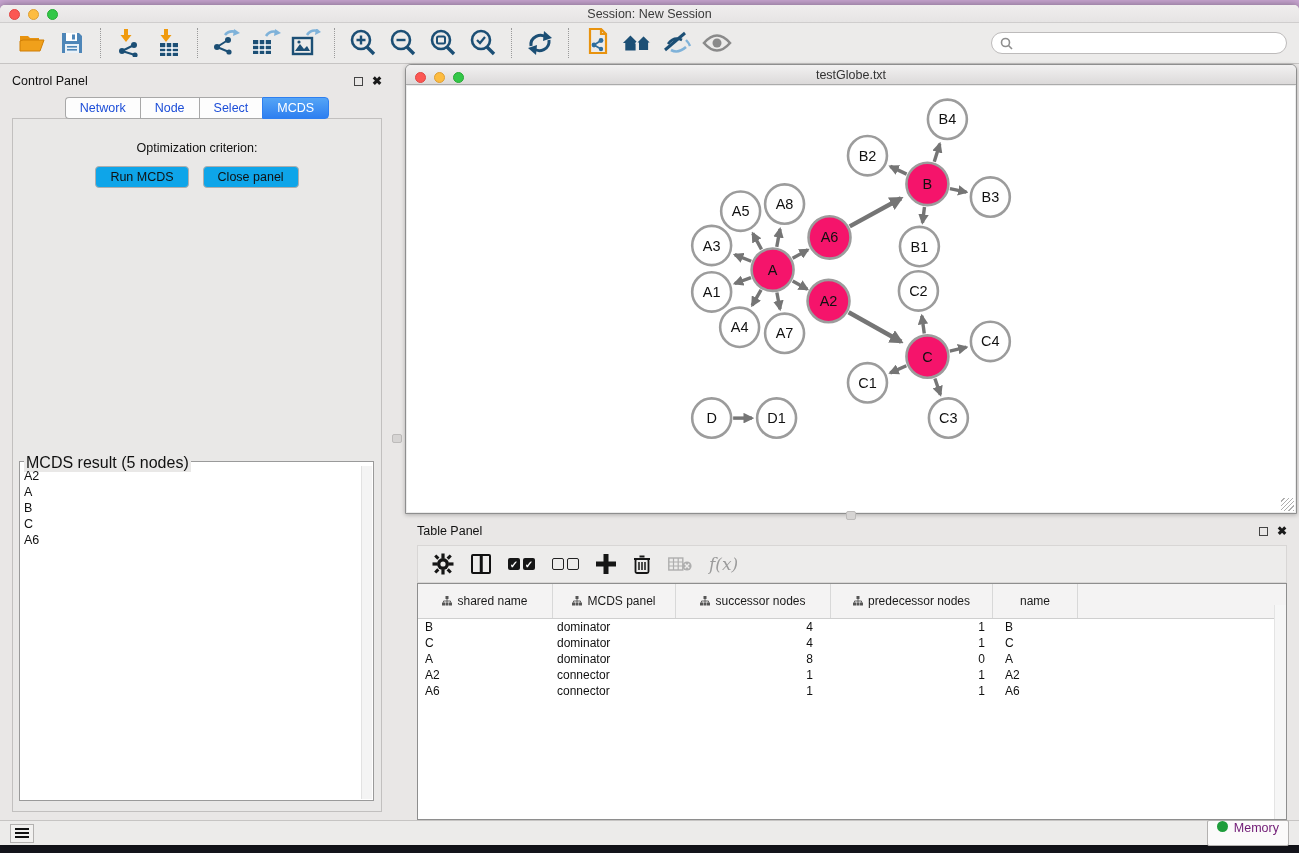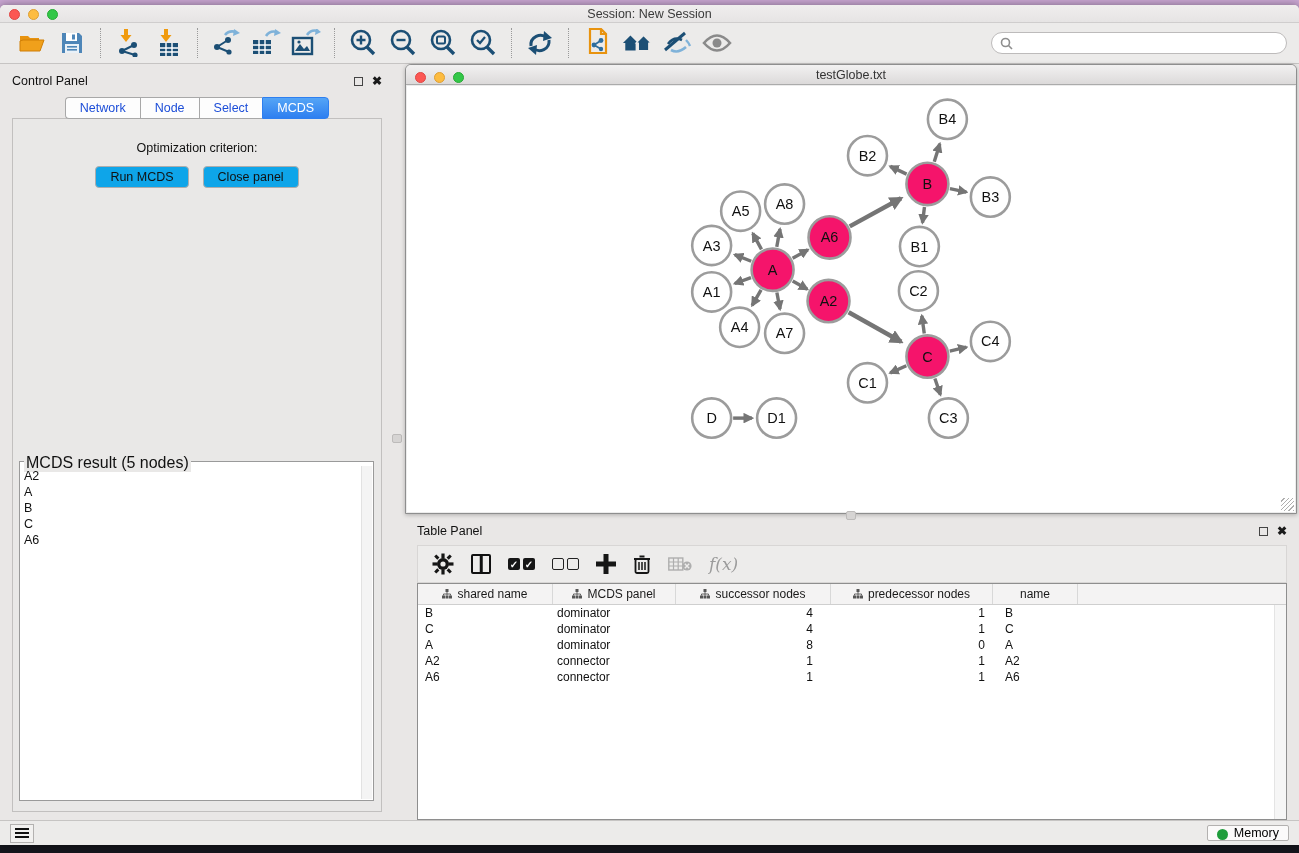--- a/index.html
+++ b/index.html
@@ -83,21 +83,21 @@
   .tp-toolbar { height:38px; margin-top:3px; background:#EDECEB; border:1px solid #D8D6D5; display:flex; align-items:center; gap:17px; padding:0 14px; }
   .tpi { display:flex; align-items:center; cursor:pointer; }
   .col-icon { width:20px; height:20px; border:2.5px solid #111; border-radius:2px; position:relative; }
   .col-icon::after { content:""; position:absolute; left:50%; top:0; bottom:0; width:2.5px; background:#111; transform:translateX(-50%); }
   .chk-pair { display:flex; gap:3px; }
   .chk { width:12px; height:12px; border-radius:2px; display:flex; align-items:center; justify-content:center; font-size:10px; font-weight:bold; }
   .chk.on { background:#161616; color:#fff; }
   .chk.off { border:1.6px solid #222; background:transparent; }
   .fx-label { font-family:"DejaVu Serif", serif; font-style:italic; font-size:17px; color:#9B9B9B; }
   .tbl-wrap { flex:1; border:1px solid #8E8E8E; background:#fff; min-height:0; position:relative; overflow:hidden; }
-  .tbl-header { display:grid; grid-template-columns:135px 123px 155px 162px 85px 1fr; background:#F4F3F3; border-bottom:1px solid #CFCFCF; height:21px; }
+  .tbl-header { display:grid; grid-template-columns:135px 123px 155px 162px 85px 1fr; background:#F4F3F3; border-bottom:1px solid #CFCFCF; height:35px; }
   .th { display:flex; align-items:center; justify-content:center; gap:5px; font-size:12px; color:#1a1a1a; border-right:1px solid #D8D8D8; overflow:hidden; }
   .tbl-row { display:grid; grid-template-columns:135px 123px 155px 162px 85px 1fr; height:16px; }
   .td { font-size:12px; color:#111; display:flex; align-items:center; overflow:hidden; }
   .td.c0 { padding-left:7px; }
   .td.c1 { padding-left:4px; }
   .td.c2 { justify-content:flex-end; padding-right:18px; }
   .td.c3 { justify-content:flex-end; padding-right:8px; }
   .td.c4 { padding-left:12px; }
   .tbl-scroll { position:absolute; top:21px; right:0; bottom:0; width:12px; background:#F6F6F6; border-left:1px solid #E4E4E4; }
 
@@ -105,21 +105,21 @@
   .bt-seg { font-size:12.5px; padding:3px 13px; background:#FDFDFD; border:1px solid #A8A8A8; border-right:none; color:#111; cursor:pointer; }
   .bt-seg:first-child { border-radius:4px 0 0 4px; }
   .bt-seg:last-child { border-radius:0 4px 4px 0; border-right:1px solid #A8A8A8; }
   .bt-seg.active { background:linear-gradient(#55A5F6,#2E7FF0); border-color:#2E7FF0; color:#fff; }
 
   
   .statusbar { height:25px; background:#ECEBEA; border-top:1px solid #C6C4C3; display:flex; align-items:center; padding:0 10px; }
   .list-btn { width:24px; height:19px; border:1px solid #B3B1B0; background:#F2F1F0; display:flex; align-items:center; justify-content:center; cursor:pointer; }
   .list-glyph { width:14px; height:11px; display:flex; flex-direction:column; justify-content:space-between; }
   .list-glyph i { display:block; height:2.4px; background:#111; }
-  .memory-btn { margin-left:auto; height:16px; border:1px solid #B3B1B0; background:#FBFAFa; display:flex; align-items:flex-end; gap:6px; padding:0 9px; font-size:12.5px; color:#000000; cursor:pointer; border-radius:2px; }
+  .memory-btn { margin-left:auto; height:26px; border:1px solid #B3B1B0; background:#FBFAFa; display:flex; align-items:flex-start; gap:6px; padding:0 9px; font-size:12.5px; color:#701a75; cursor:pointer; border-radius:2px; }
   .mem-dot { width:11px; height:11px; border-radius:50%; background:#1F9D3C; }
 </style>
 </head>
 <body>
 
 <div class="wallpaper-bottom"></div>
 
 <div class="app">
 
   <div class="titlebar">

